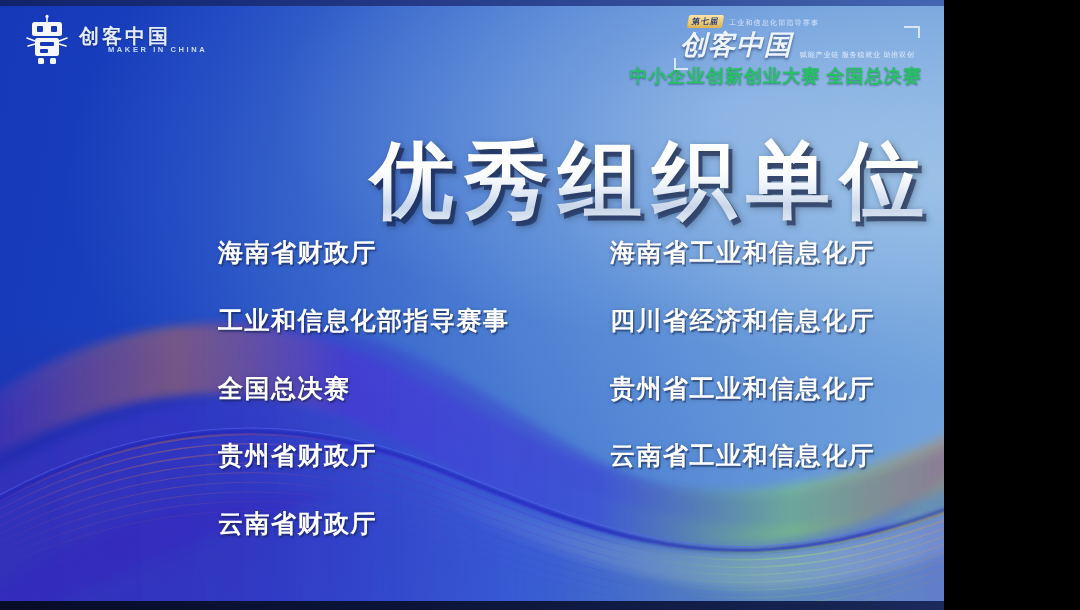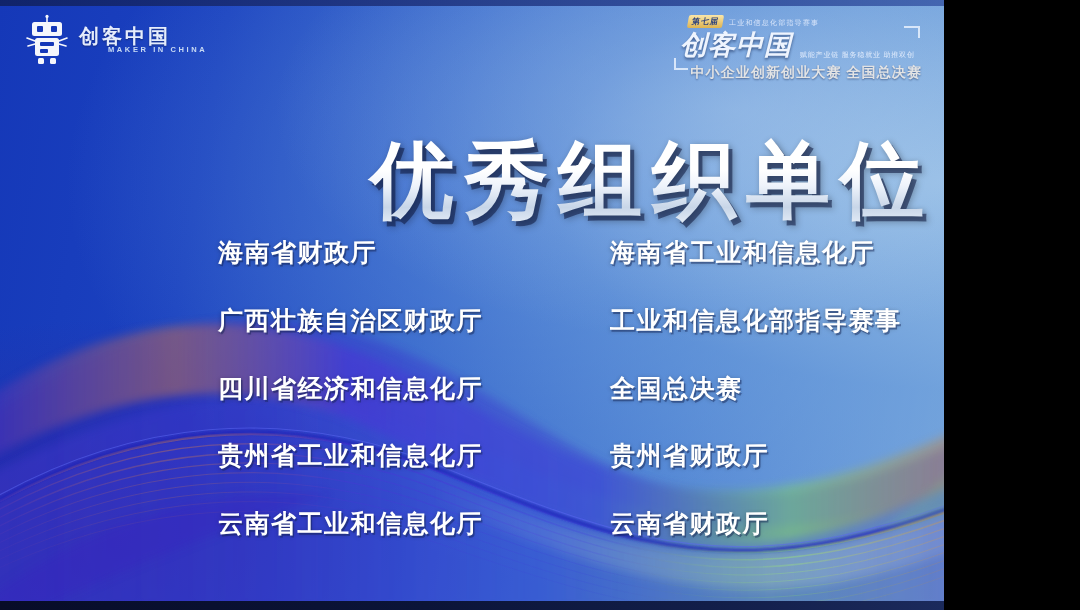--- a/index.html
+++ b/index.html
@@ -91,21 +91,21 @@
     text-shadow:0 2px 3px rgba(10,25,70,.55);
     white-space:nowrap;
   }
   .lr-slogan{
     font-family:"Liberation Sans","DejaVu Sans",sans-serif;
     font-size:7px;color:#e3edfd;letter-spacing:.8px;white-space:nowrap;
     align-self:flex-end;padding-bottom:3px;
   }
   .lr-row3{
     font-family:"Liberation Sans","DejaVu Sans",sans-serif;
-    font-size:14px;font-weight:700;color:#e5e5e5;
+    font-size:18px;font-weight:700;color:#22c55e;
     letter-spacing:1.1px;white-space:nowrap;
     text-shadow:0 1px 2px rgba(10,25,70,.5);
     margin-top:1px;
   }
   .lr-bracket{position:absolute;border:2px solid rgba(235,243,255,.85);}
   .lr-bk-tr{right:2px;top:14px;width:16px;height:12px;border-left:none;border-bottom:none;}
   .lr-bk-bl{left:0;bottom:20px;width:14px;height:12px;border-right:none;border-top:none;}
 
   
   .title{
@@ -262,21 +262,20 @@
       <span class="lr-slogan">赋能产业链 服务稳就业 助推双创</span>
     </div>
     <div class="lr-row3">中小企业创新创业大赛 全国总决赛</div>
   </div>
 
   <h1 class="title">优秀组织单位</h1>
 
   <div class="list">
     <div class="unit">海南省财政厅</div>
     <div class="unit">海南省工业和信息化厅</div>
-    <div class="unit">广西壮族自治区财政厅</div>
     <div class="unit">工业和信息化部指导赛事</div>
     <div class="unit">四川省经济和信息化厅</div>
     <div class="unit">全国总决赛</div>
     <div class="unit">贵州省工业和信息化厅</div>
     <div class="unit">贵州省财政厅</div>
     <div class="unit">云南省工业和信息化厅</div>
     <div class="unit">云南省财政厅</div>
   </div>
 
 </div>

